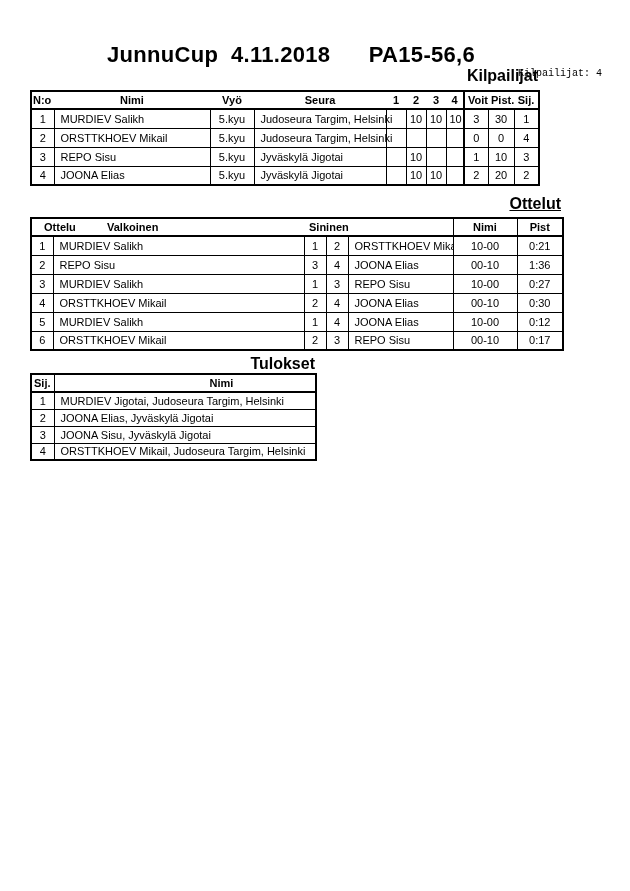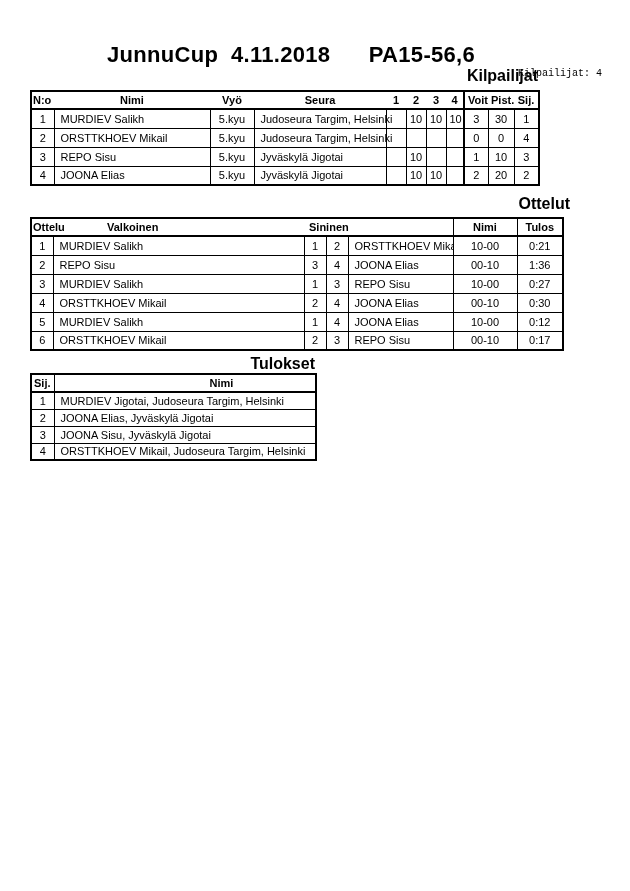--- a/index.html
+++ b/index.html
@@ -21,21 +21,21 @@
     white-space: pre;
     letter-spacing: 0.3px;
   }
   .section-title {
     position: absolute;
     text-align: right;
     font-size: 16px;
     font-weight: bold;
   }
   .sub-competitors { top: 67px; left: 30px; width: 508px; }
-  .sub-matches    { top: 195px; left: 38px; width: 532px; }
+  .sub-matches    { top: 195px; left: 29px; width: 532px; text-decoration: underline; }
   .sub-results    { top: 355px; left: 30px; width: 285px; }
   .competitors-count {
     position: absolute;
     top: 68px; right: 28px;
     font-size: 10px;
     font-family: Liberation Mono, monospace;
   }
   table {
     position: absolute;
     border-collapse: collapse;
@@ -176,25 +176,25 @@
     <col style="width:22px">
       <col style="width:251px">
       <col style="width:22px">
       <col style="width:22px">
     <col style="width:105px">
       <col style="width:64px">
       <col style="width:46px">
   </colgroup>
   <thead>
     <tr>
-      <th class="al spill" style="padding-left:1px">Ottelu</th>
+      <th class="al spill" style="padding-left:12px">Ottelu</th>
       <th class="hdr-white">Valkoinen</th>
       <th class="hdr-blue" colspan="3">Sininen</th>
       <th class="thin-l">Nimi</th>
-      <th class="thin-l">Tulos</th>
+      <th class="thin-l">Pist</th>
     </tr>
   </thead>
   <tbody>
     <tr>
       <td>1</td>
       <td class="al pad-name">MURDIEV Salikh</td>
       <td>1</td>
       <td>2</td>
       <td class="al pad-name">ORSTTKHOEV Mikail</td>
       <td>10-00</td>

